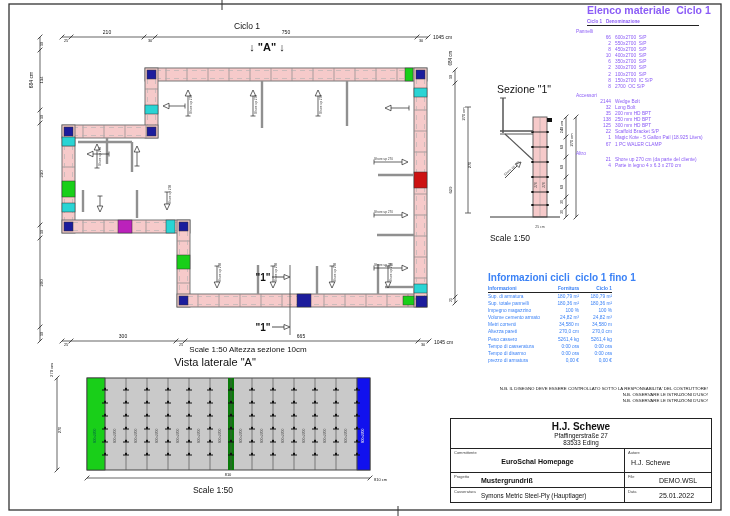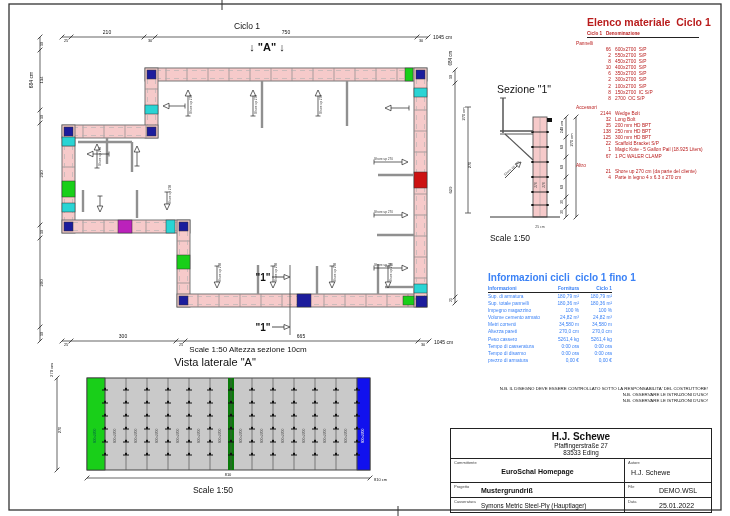--- a/index.html
+++ b/index.html
@@ -1,39 +1,39 @@
 <!DOCTYPE html>
 <html><head>
 <meta charset="utf-8">
 <style>
   html,body{margin:0;padding:0;background:#e8e8e8;font-family:"Liberation Sans",sans-serif;}
   .sheet{position:relative;width:730px;height:516px;background:#ffffff;overflow:hidden;}
   svg{position:absolute;left:0;top:0;font-family:"Liberation Sans",sans-serif;}
   .abs{position:absolute;}
   
-  .mat{left:575px;top:16px;width:148px;color:#b91c1c;}
+  .mat{left:575px;top:4px;width:148px;color:#8b5cf6;}
   .mat .ttl{font-size:10.5px;font-weight:bold;padding-left:12px;white-space:pre;}
   .mat .sub{font-size:4.6px;font-weight:bold;margin:3px 0 0 12px;width:112px;
             border-bottom:1.4px solid #222;padding-bottom:1px;white-space:pre;}
   .grp{font-size:4.8px;margin:3px 0 1px 1px;}
   .ml-row{display:flex;font-size:4.8px;line-height:6.1px;}
   .ml-qty{width:36px;text-align:right;}
   .ml-desc{padding-left:4px;white-space:pre;}
   
   .info{left:488px;top:272px;width:124px;color:#3b82f6;}
   .info .ttl{font-size:10px;font-weight:bold;white-space:pre;}
   .it-head{display:flex;font-size:4.8px;font-weight:bold;border-bottom:1px solid #222;
            margin-top:3px;padding-bottom:1px;}
   .it-row{display:flex;font-size:4.8px;line-height:7.1px;}
   .it-l{flex:1;}
   .it-v{width:33px;text-align:right;}
   
   .notes{left:430px;top:386px;width:278px;text-align:right;font-size:4.4px;line-height:5.8px;color:#111;}
   
-  .tb{left:450px;top:428px;width:262px;height:85px;border:1.2px solid #222;box-sizing:border-box;color:#111;}
+  .tb{left:450px;top:418px;width:262px;height:85px;border:1.2px solid #222;box-sizing:border-box;color:#111;}
   .tb-row{box-sizing:border-box;border-bottom:1px solid #222;display:flex;}
   .tb-company{display:block;height:30px;text-align:center;}
   .tb-company .co{font-weight:bold;font-size:10px;padding-top:2px;}
   .tb-company .ad{font-size:6.3px;line-height:7px;}
   .cellL{width:174px;border-right:1px solid #222;box-sizing:border-box;position:relative;}
   .cellR{flex:1;position:relative;}
   .lab{font-size:4px;color:#444;position:absolute;left:3px;top:1px;}
   .r2{height:24px;}
   .r3{height:15px;}
   .r4{height:14px;border-bottom:none;}

